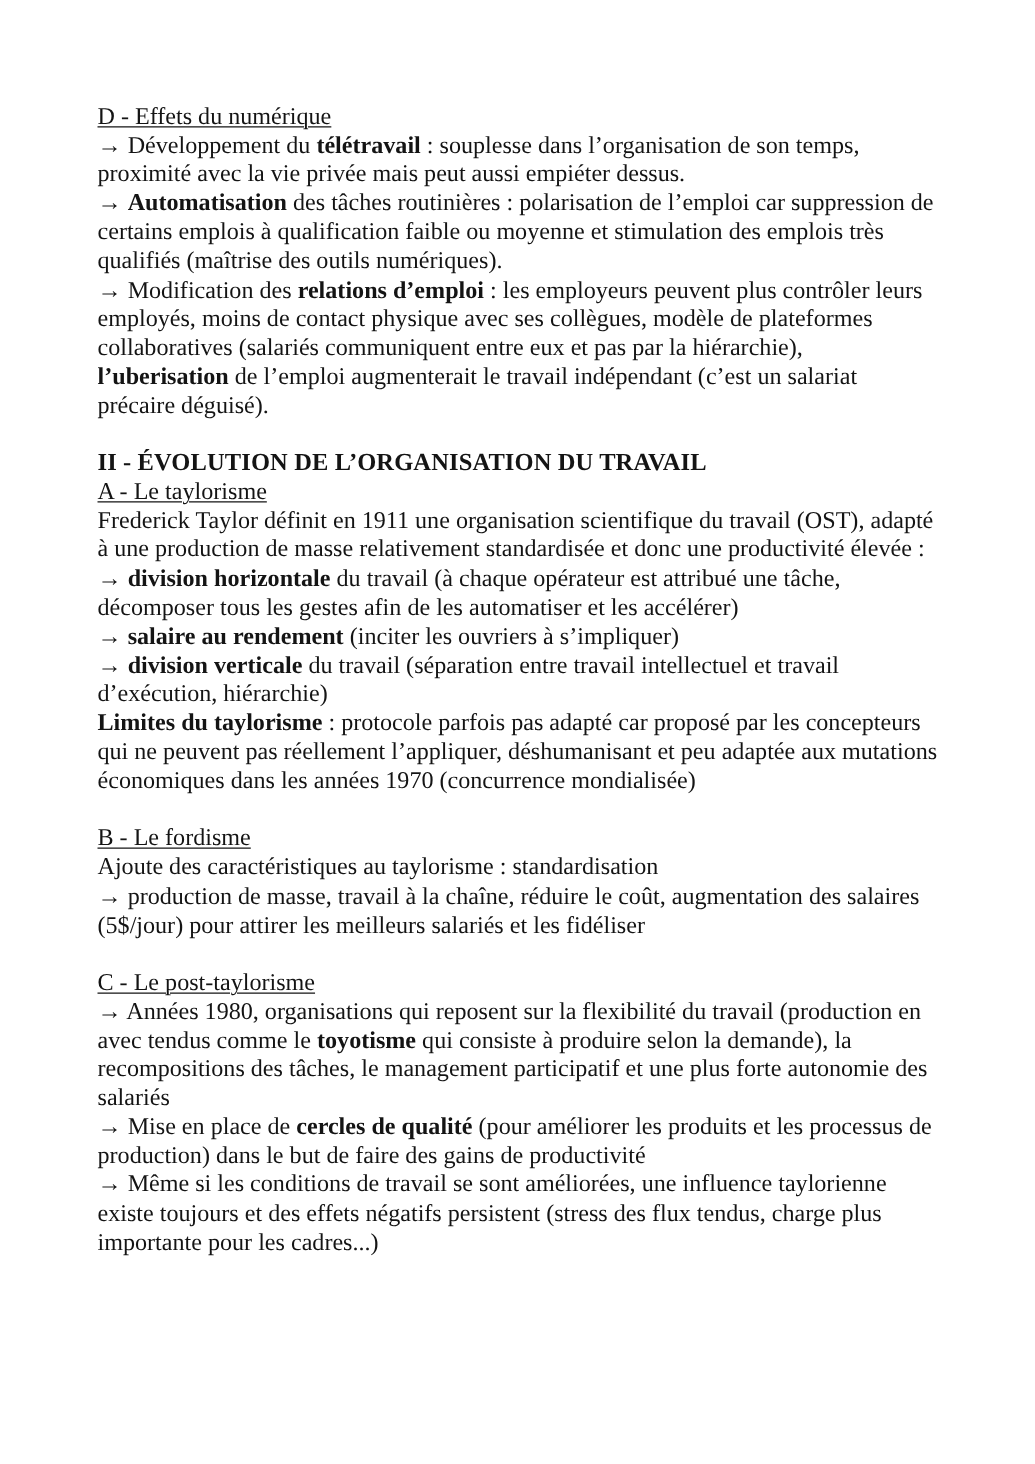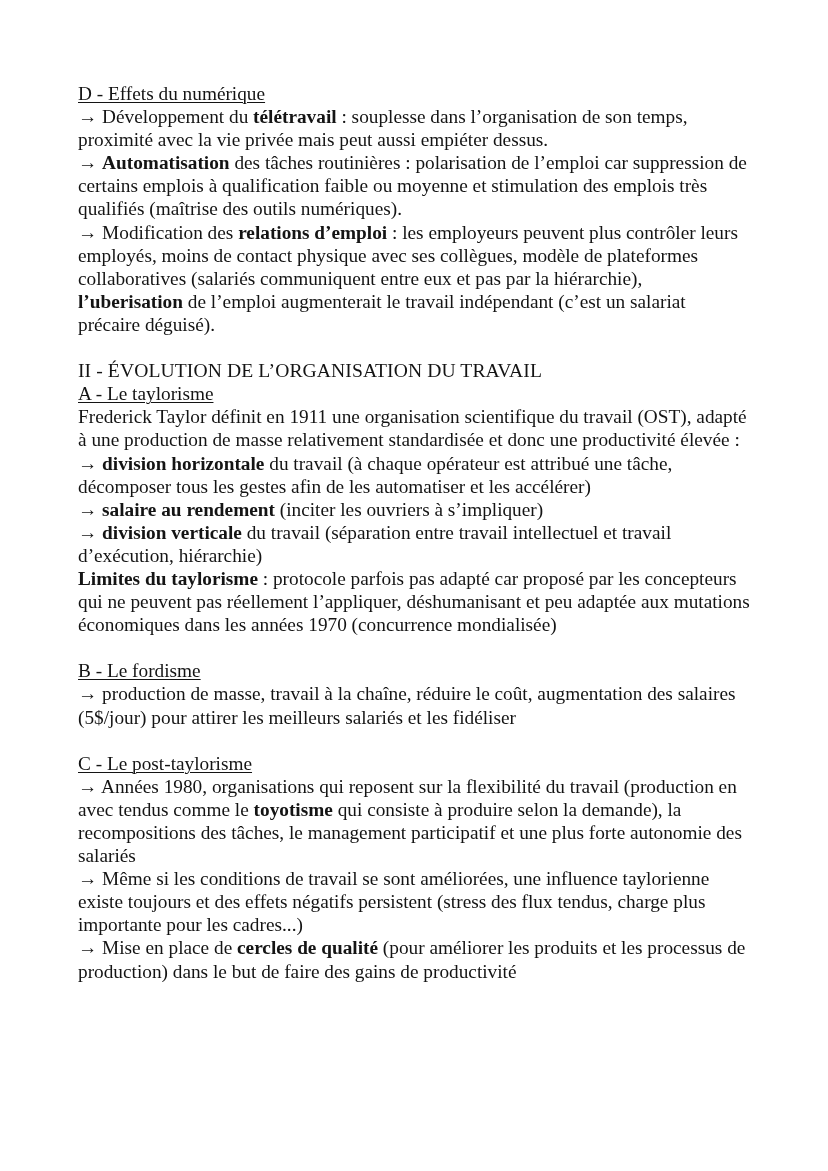--- a/index.html
+++ b/index.html
@@ -50,21 +50,21 @@
     line-height: 23.1px;
   }
   .sub-heading .head-text {
     text-decoration: underline;
     text-underline-offset: 2px;
     text-decoration-thickness: from-font;
   }
   
   .major-heading {
     margin: 0;
-    font-weight: 400;
+    font-weight: 700;
     font-size: 19.6px;
     line-height: 23.1px;
     letter-spacing: 0.1px;
   }
   .spacer {
     height: 23.1px;
     line-height: 23.1px;
     font-size: 19.3px;
   }
   b, .kw {
@@ -108,31 +108,32 @@
 
 
       <p class="para"><b>Limites du taylorisme</b><span> : protocole parfois pas adapté car proposé par les concepteurs qui ne peuvent pas réellement l’appliquer, déshumanisant et peu adaptée aux mutations économiques dans les années 1970 (concurrence mondialisée)</span></p>
     </div>
 
     <div class="spacer">&nbsp;</div>
 
     <div class="block">
       <p class="sub-heading"><span class="head-text">B - Le fordisme</span></p>
 
+      <p class="para">Ajoute des caractéristiques au taylorisme : standardisation</p>
 
       <p class="para"><span class="arrow">→</span><span> production de masse, travail à la chaîne, réduire le coût, augmentation des salaires (5$/jour) pour attirer les meilleurs salariés et les fidéliser</span></p>
 
     </div>
 
     <div class="spacer">&nbsp;</div>
 
     <div class="block">
       <p class="sub-heading"><span class="head-text">C - Le post-taylorisme</span></p>
 
       <p class="para"><span class="arrow">→</span><span> Années 1980, organisations qui reposent sur la flexibilité du travail (production en avec tendus comme le </span><b>toyotisme</b><span> qui consiste à produire selon la demande), la recompositions des tâches, le management participatif et une plus forte autonomie des salariés</span></p>
 
+      <p class="para"><span class="arrow">→</span><span> Mise en place de </span><b>cercles de qualité</b><span> (pour améliorer les produits et les processus de production) dans le but de faire des gains de productivité</span></p>
+
       <p class="para"><span class="arrow">→</span><span> Même si les conditions de travail se sont améliorées, une influence taylorienne existe toujours et des effets négatifs persistent (stress des flux tendus, charge plus importante pour les cadres...)</span></p>
-
-      <p class="para"><span class="arrow">→</span><span> Mise en place de </span><b>cercles de qualité</b><span> (pour améliorer les produits et les processus de production) dans le but de faire des gains de productivité</span></p>
     </div>
 
   </div>
 </div>
 
 </body></html>

